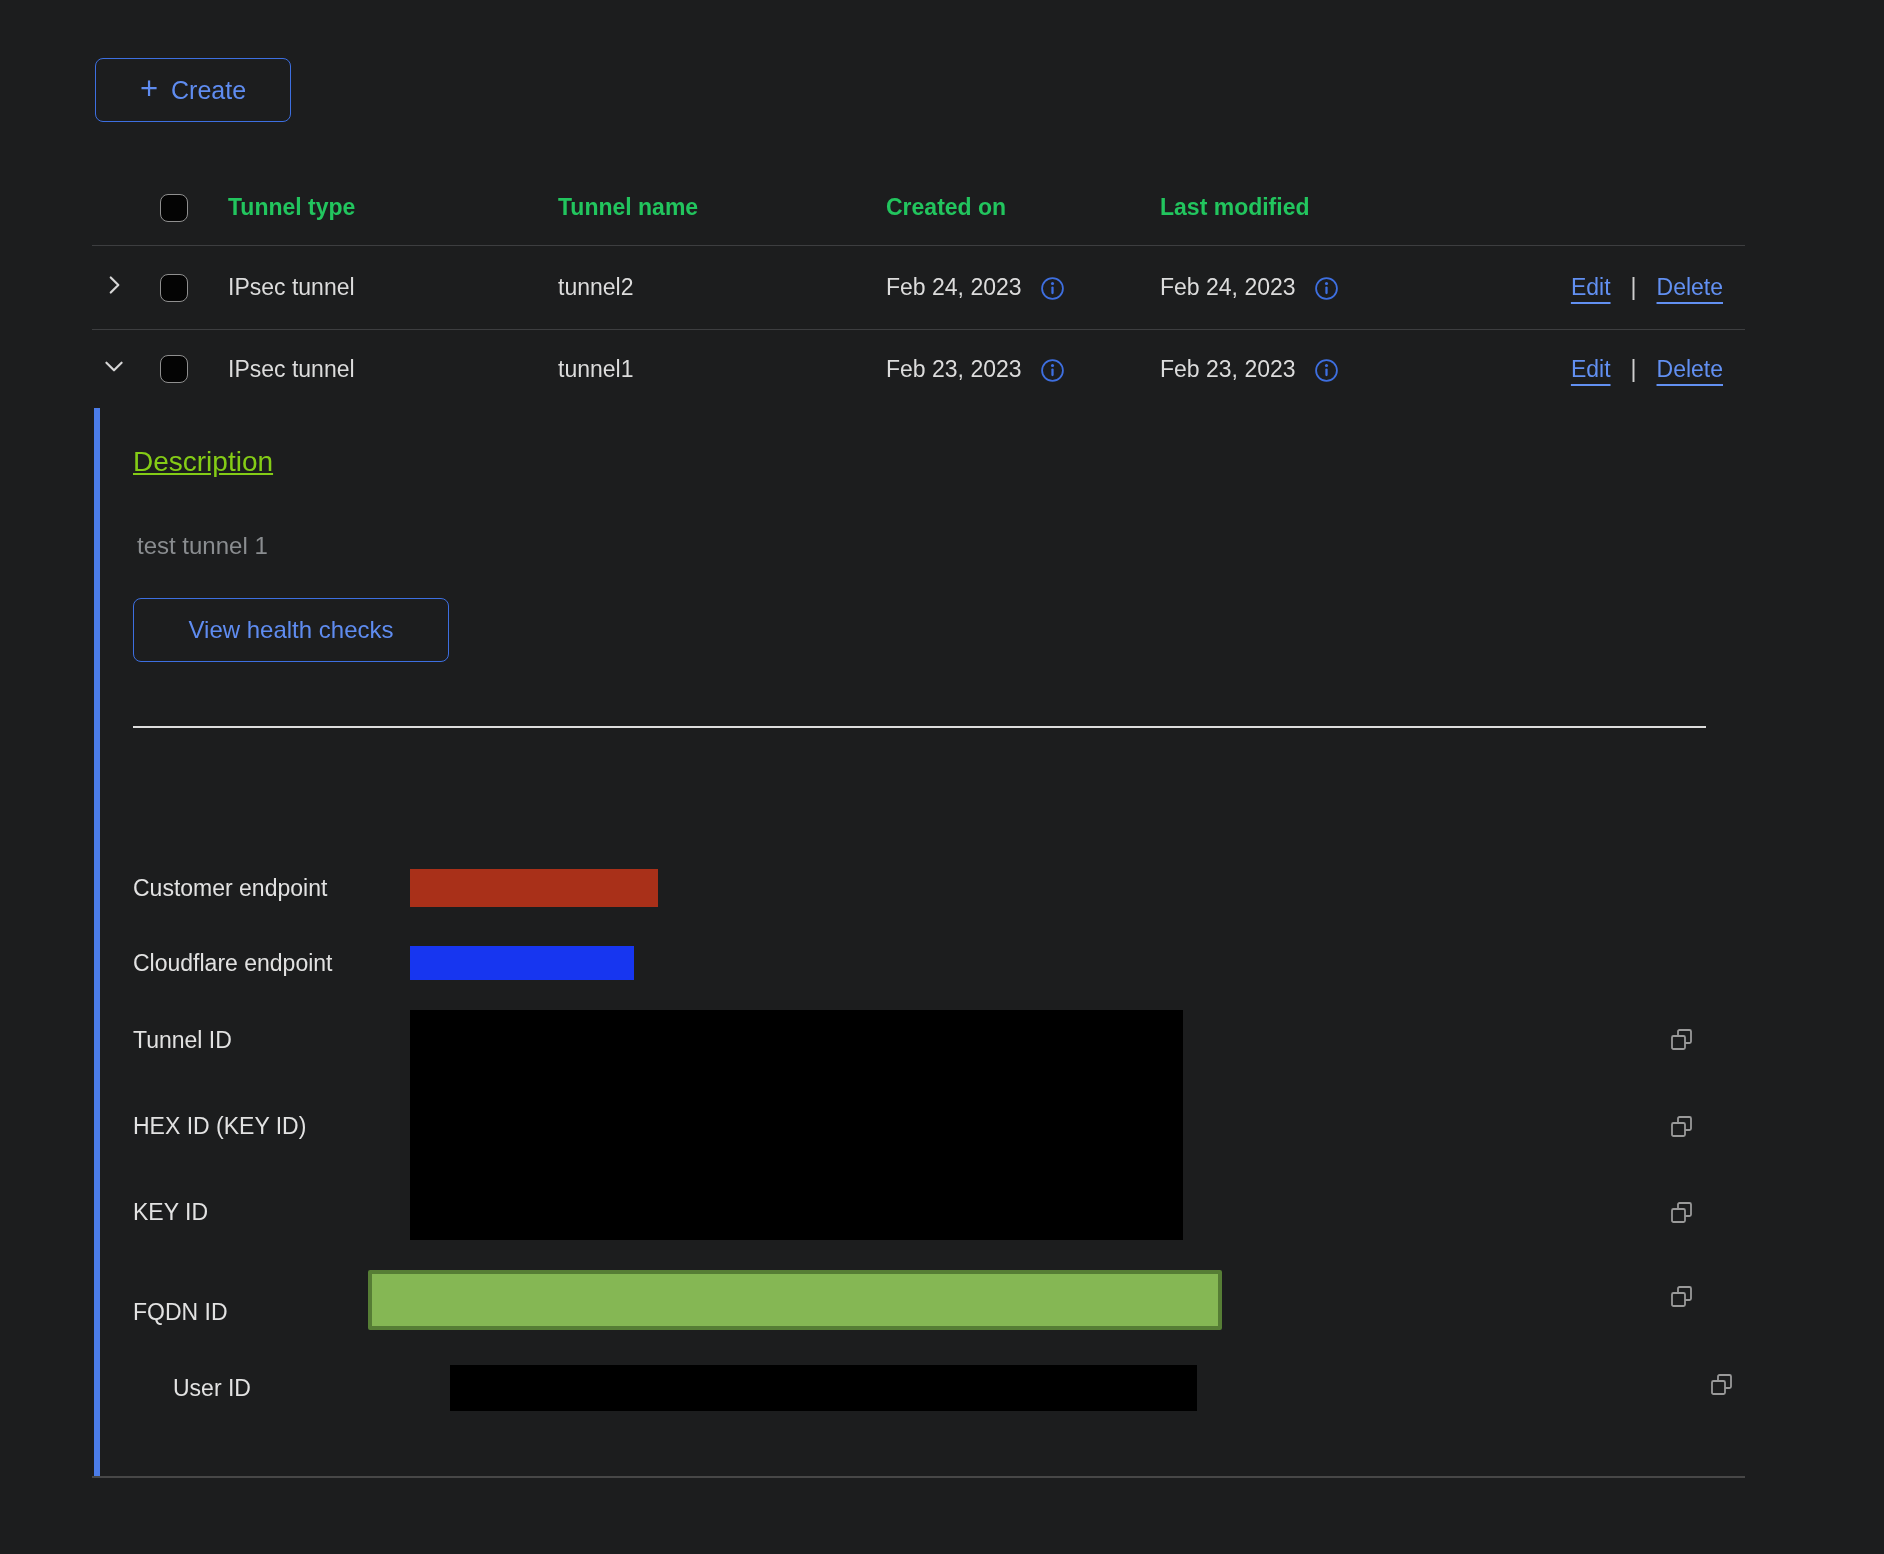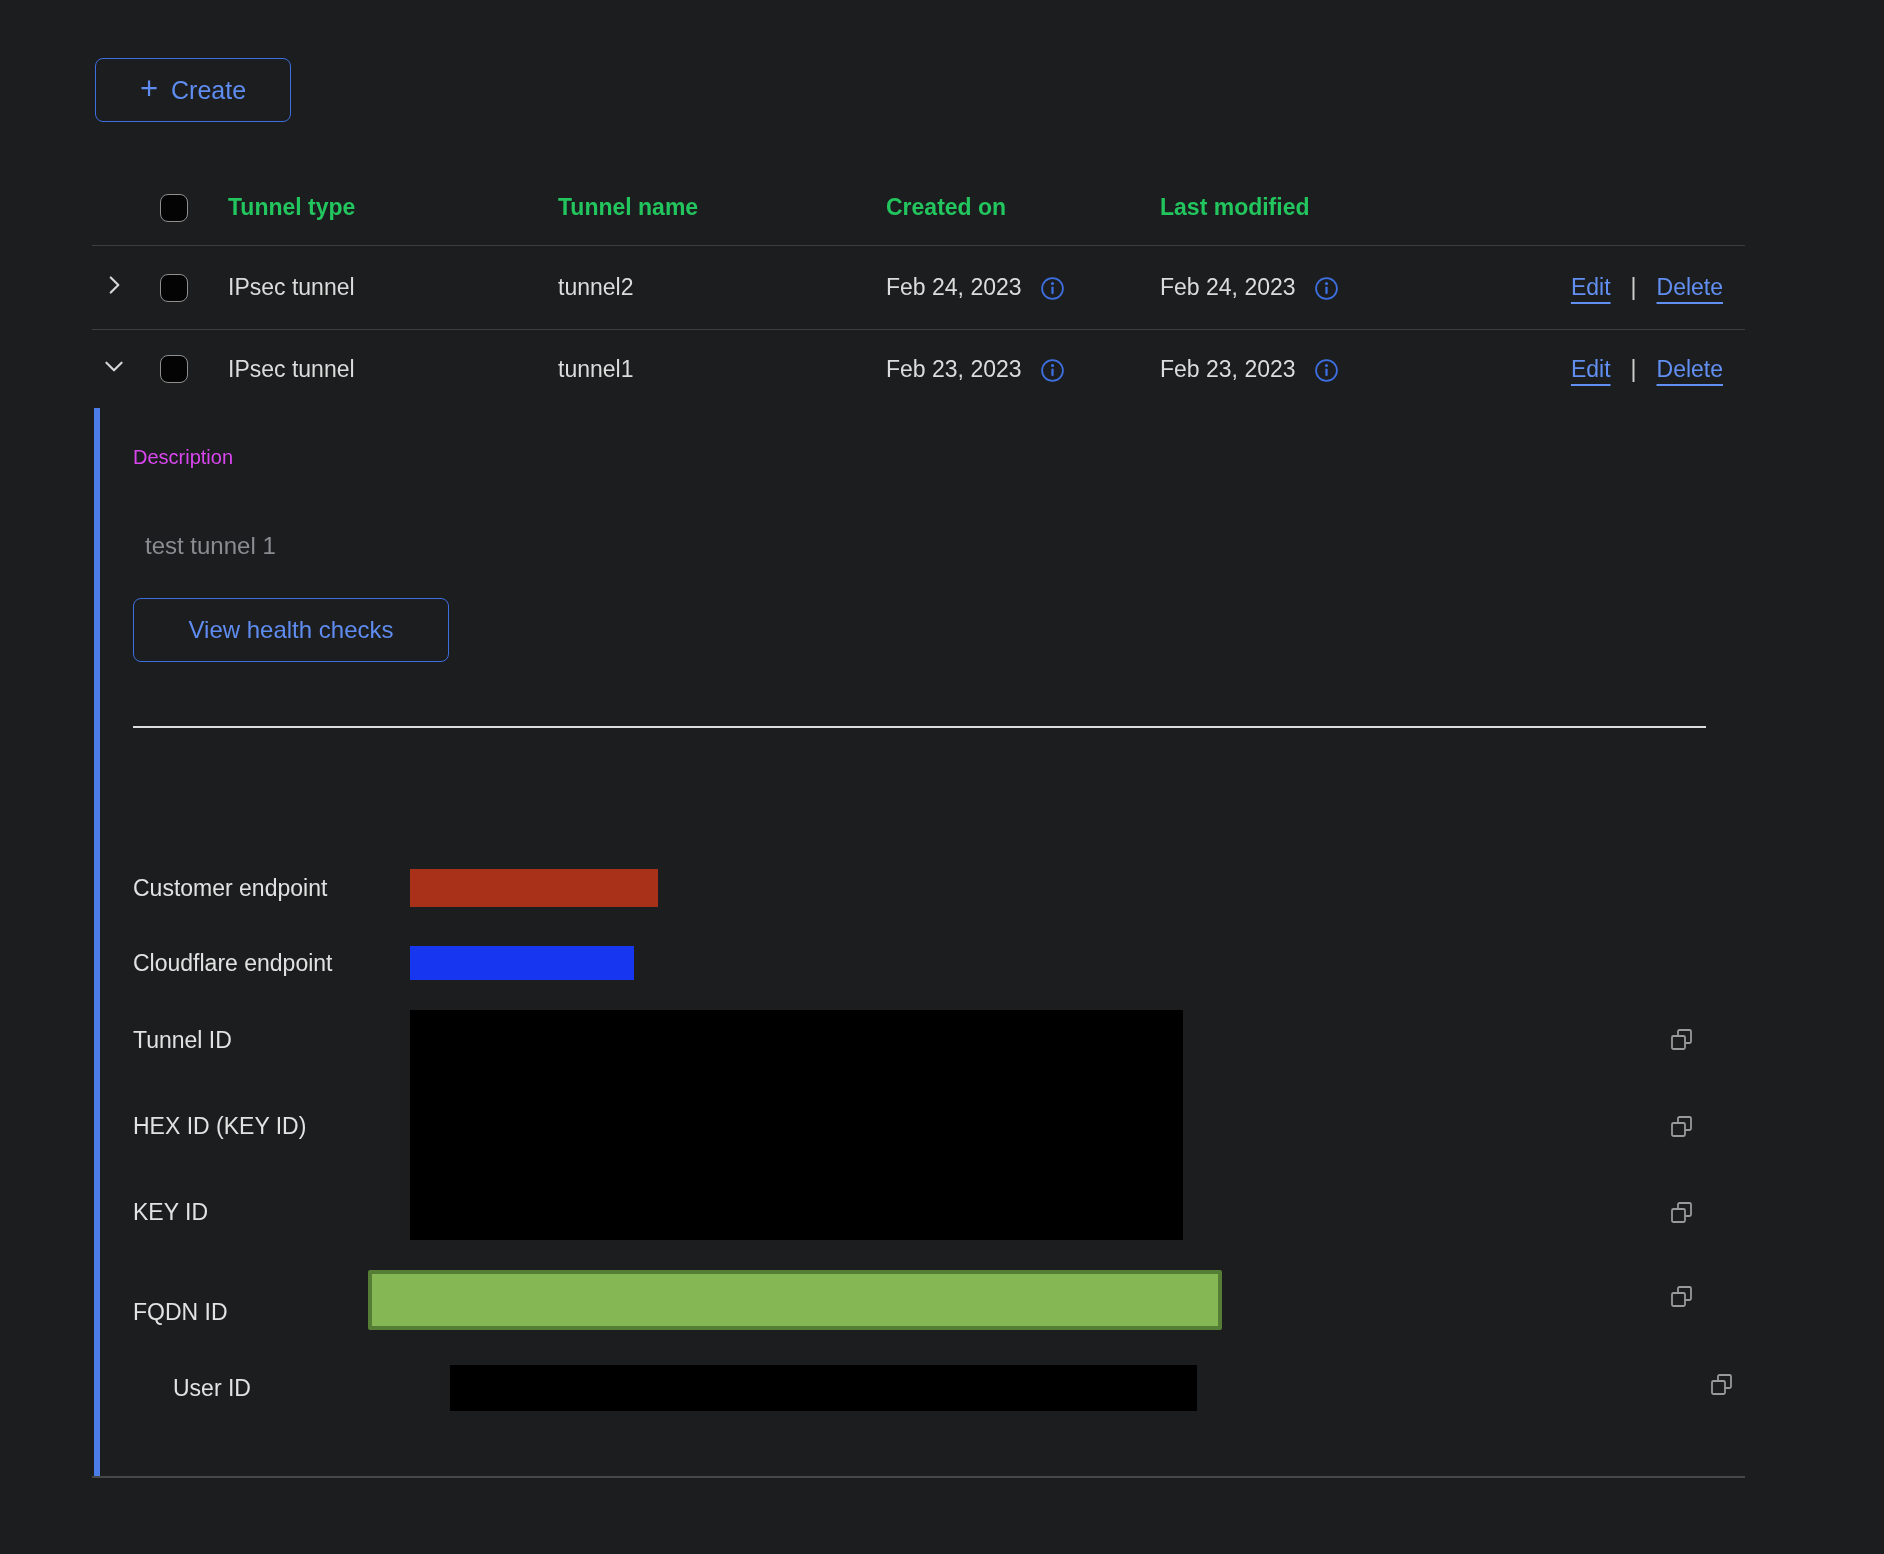--- a/index.html
+++ b/index.html
@@ -35,22 +35,22 @@
   .cell-date { display:flex; align-items:center; gap:18px; }
   .info-icon { display:inline-flex; cursor:pointer; margin-top:2px; }
   .cell-actions { display:flex; align-items:center; justify-content:flex-end; padding-right:22px; gap:20px; }
   .link { color:#6290f2; text-decoration:underline; text-underline-offset:7px; text-decoration-thickness:1.5px; cursor:pointer; font-size:23px; }
   .action-sep { color:#cfcfcf; font-size:23px; }
 
   
   .expanded-panel { position:relative; height:1070px; border-bottom:2px solid #474747; }
   .accent-bar { position:absolute; left:2px; top:0; width:6px; height:100%; background:#4b7ce8; }
   .exp-content { position:absolute; left:41px; top:0; right:0; height:100%; }
-  .desc-label { position:absolute; left:0; top:38px; font-size:20px; color:#d946ef; }
-  .desc-value { position:absolute; left:12px; top:124px; font-size:24px; color:#8a8d90; }
+  .desc-label { position:absolute; left:0; top:38px; font-size:28px; color:#84cc16;text-decoration:underline; }
+  .desc-value { position:absolute; left:4px; top:124px; font-size:24px; color:#8a8d90; }
   .health-btn {
     position:absolute; left:0; top:190px; width:316px; height:64px;
     background:transparent; border:1.5px solid #3d6fe0; border-radius:8px;
     color:#5f8cf0; font-family:"Liberation Sans", sans-serif; font-size:24px; cursor:pointer;
   }
   .divider { position:absolute; left:0; top:318px; width:1573px; height:2px; background:#dcdcdc; }
 
   .drow { position:absolute; left:0; display:flex; align-items:center; }
   .dlabel { font-size:23px; color:#e2e2e2; }
   .dvalue { font-size:23px; color:#d5d5d5; }

